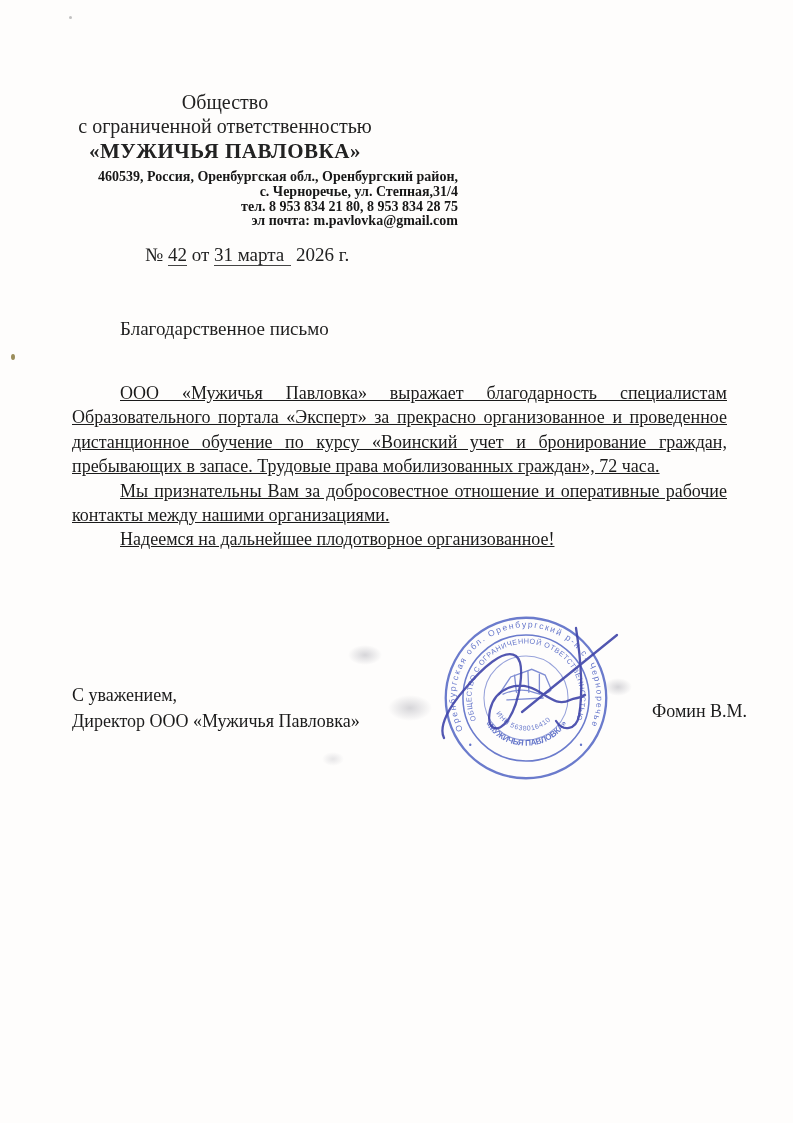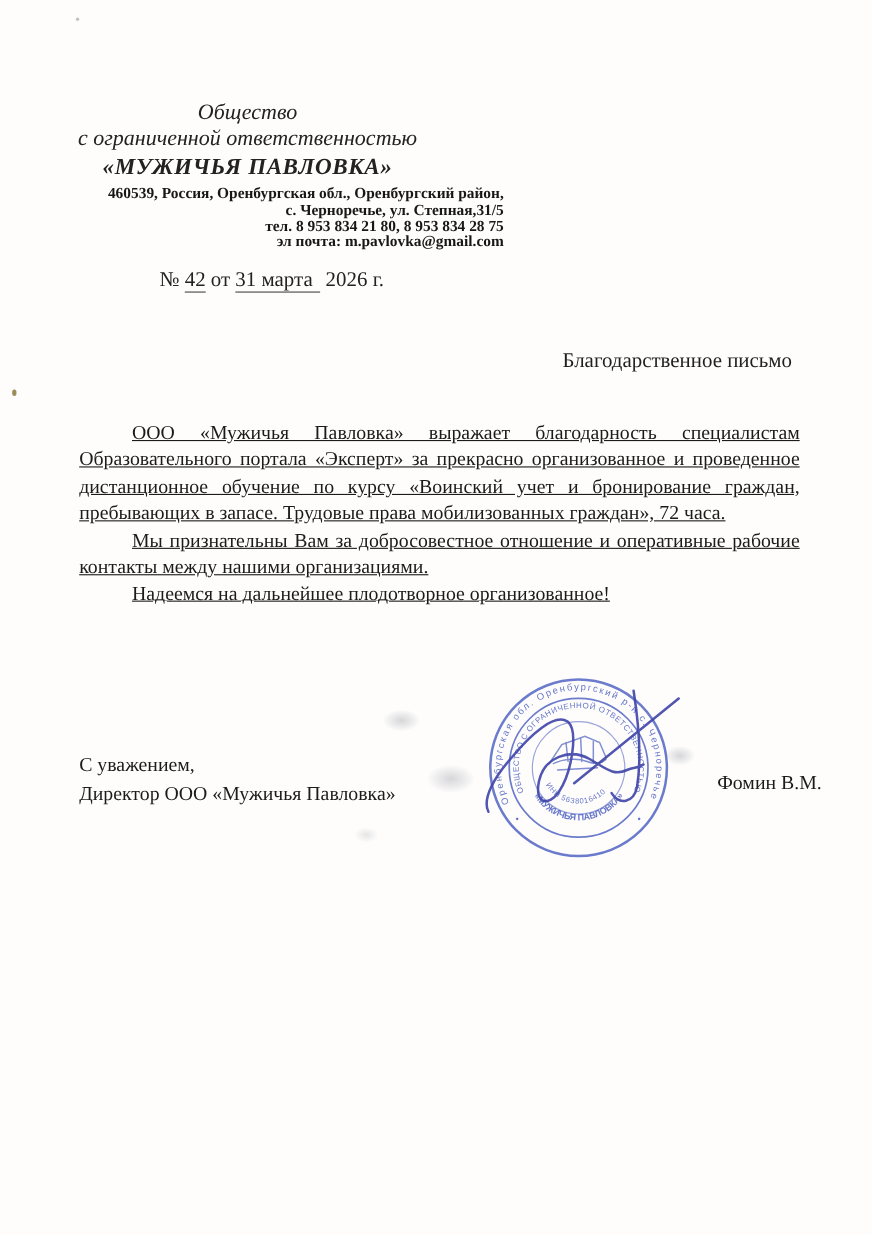--- a/index.html
+++ b/index.html
@@ -3,29 +3,29 @@
 <meta charset="utf-8">
 <style>
   html,body{margin:0;padding:0;background:#e8e8e8;}
   .page{
     position:relative;width:793px;height:1123px;background:#fefdfc;
     font-family:"Liberation Serif","DejaVu Serif",serif;color:#1c1c1c;
     overflow:hidden;margin:0 auto;
   }
   .abs{position:absolute;}
   
-  .org-header{top:90px;left:60px;width:330px;text-align:center;font-style:italic;font-size:20px;line-height:24px;color:#222;}
+  .org-header{top:90px;left:60px;width:330px;text-align:center;font-size:20px;line-height:24px;color:#222;}
   .org-name{font-weight:bold;font-size:21px;letter-spacing:.5px;margin-top:1px;}
   .address{top:170px;left:58px;width:400px;text-align:right;font-weight:bold;font-size:14px;line-height:14.8px;color:#171717;}
   
   .ref{top:244px;left:145px;font-size:19px;color:#222;}
   .ref .u{border-bottom:1.2px solid #444;}
   .ref .u-date{border-bottom:1.2px solid #444;padding-right:7px;}
   
-  .title{top:318px;left:120px;width:600px;text-align:right;font-size:19px;color:#1f1f1f;}
+  .title{top:318px;left:120px;width:600px;text-align:left;font-size:19px;color:#1f1f1f;}
   
   .body-text{top:381px;left:72px;width:655px;font-size:18px;line-height:24.4px;text-align:justify;color:#1b1b1b;}
   .body-text p{margin:0;text-indent:48px;text-decoration:underline;}
   
   .closing{top:683px;left:72px;font-size:18px;line-height:25.5px;color:#1b1b1b;}
   .signer{top:701px;left:652px;font-size:18px;color:#1b1b1b;text-align:right;}
   
   .stamp-wrap{top:612px;left:440px;width:172px;height:172px;}
   .stamp-wrap svg{display:block;}
   
@@ -40,21 +40,21 @@
 <div class="page">
 
   <div class="abs org-header">
     <div>Общество</div>
     <div>с ограниченной ответственностью</div>
     <div class="org-name">«МУЖИЧЬЯ ПАВЛОВКА»</div>
   </div>
 
   <div class="abs address">
     <div>460539, Россия, Оренбургская обл., Оренбургский район,</div>
-    <div>с. Черноречье, ул. Степная,31/5</div>
+    <div>с. Черноречье, ул. Степная,31/4</div>
     <div>тел. 8 953 834 21 80, 8 953 834 28 75</div>
     <div>эл почта: m.pavlovka@gmail.com</div>
   </div>
 
   <div class="abs ref">
     <span>№ </span><span class="u">42</span><span> от </span><span class="u-date">31 марта</span><span> 2026 г.</span>
   </div>
 
   <div class="abs title">Благодарственное письмо</div>
 

